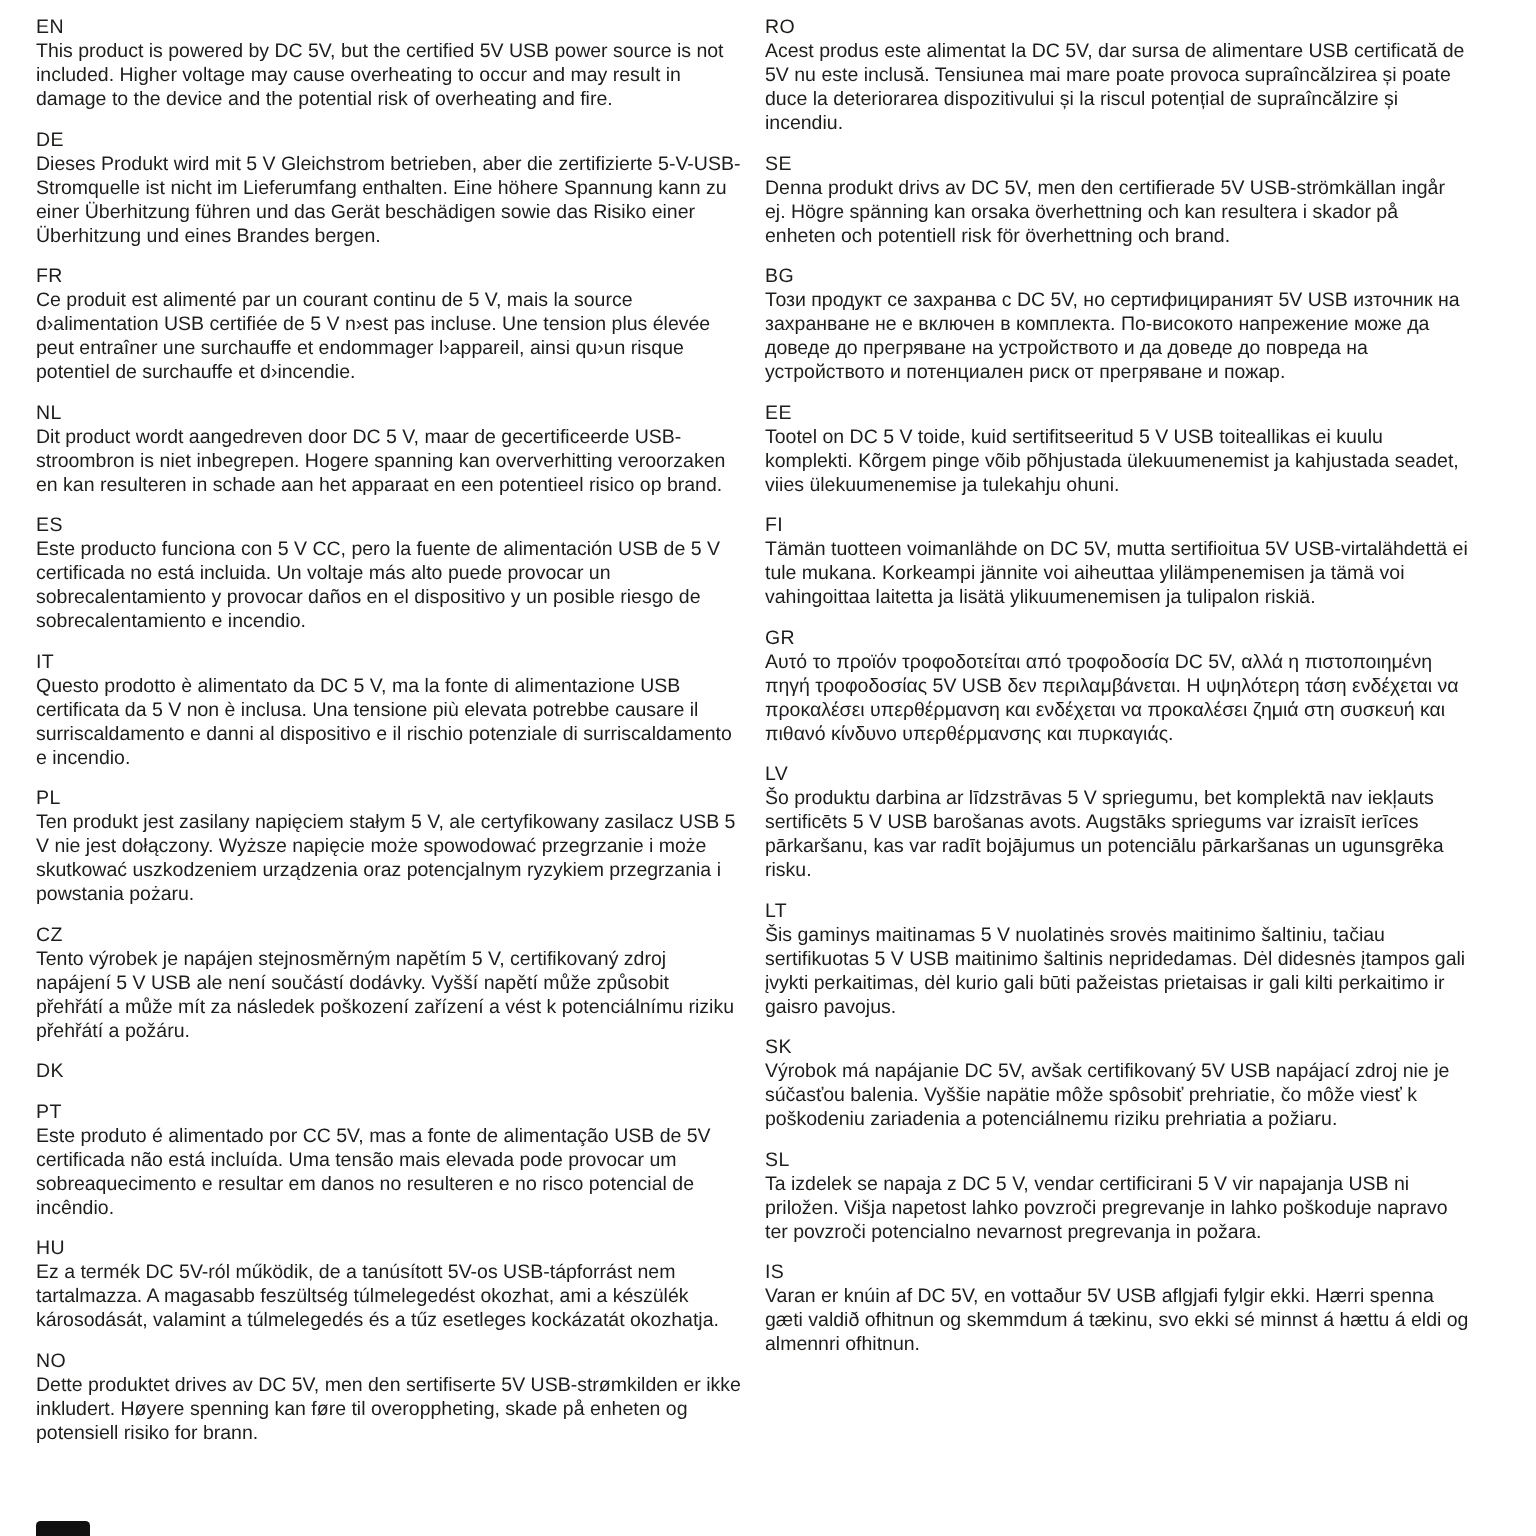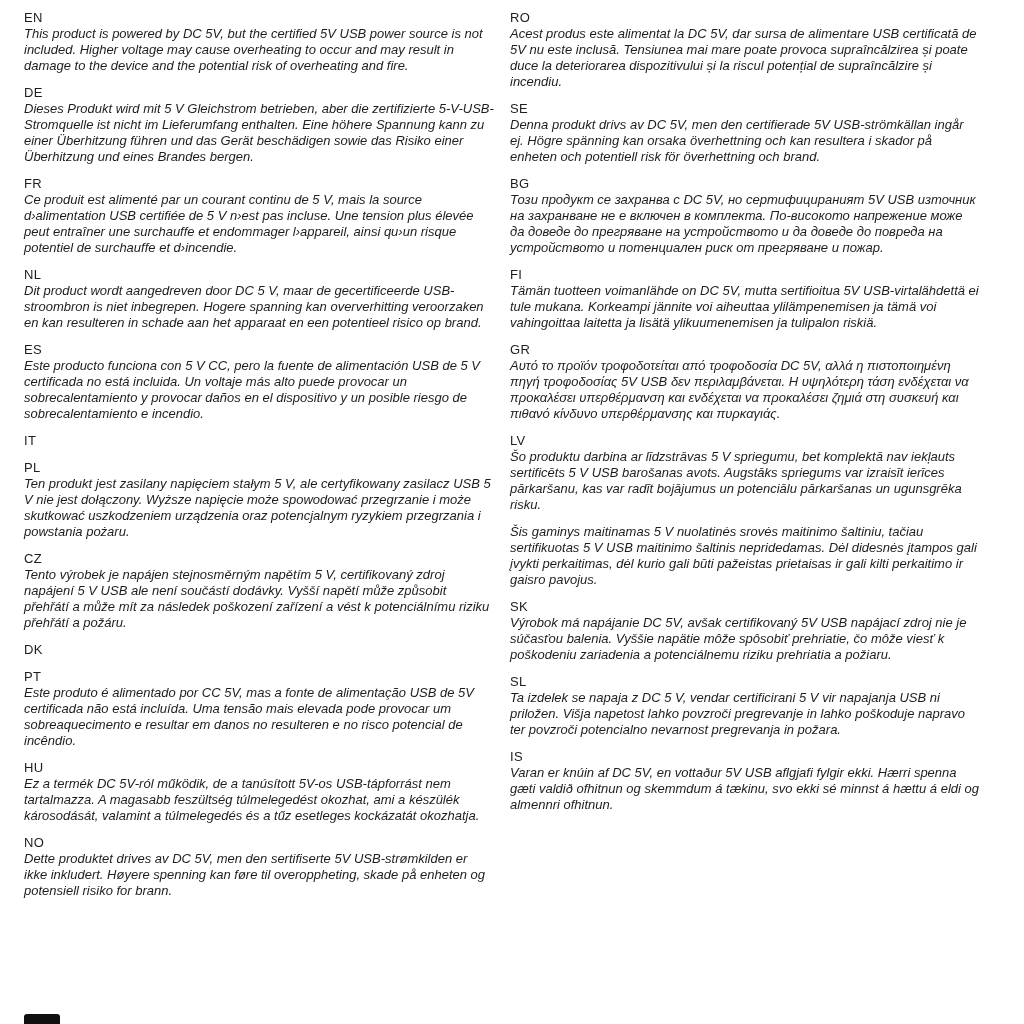--- a/index.html
+++ b/index.html
@@ -26,21 +26,20 @@
   .column { min-width: 0; }
   .lang-block { margin-bottom: 11px; }
   .lang-code {
     font-size: 13px;
     line-height: 16px;
     letter-spacing: 0.3px;
   }
   .lang-text {
     font-size: 13px;
     line-height: 16px;
-    font-style: italic;
   }
   .corner-mark {
     position: absolute;
     left: 24px;
     bottom: -4px;
     width: 36px;
     height: 14px;
     background: #101010;
     border-radius: 3px;
   }
@@ -65,20 +64,21 @@
       <div class="lang-block">
         <div class="lang-code">NL</div>
         <div class="lang-text">Dit product wordt aangedreven door DC 5 V, maar de gecertificeerde USB-stroombron is niet inbegrepen. Hogere spanning kan oververhitting veroorzaken en kan resulteren in schade aan het apparaat en een potentieel risico op brand.</div>
       </div>
       <div class="lang-block">
         <div class="lang-code">ES</div>
         <div class="lang-text">Este producto funciona con 5 V CC, pero la fuente de alimentación USB de 5 V certificada no está incluida. Un voltaje más alto puede provocar un sobrecalentamiento y provocar daños en el dispositivo y un posible riesgo de sobrecalentamiento e incendio.</div>
       </div>
       <div class="lang-block">
         <div class="lang-code">IT</div>
+        <div class="lang-text">Questo prodotto è alimentato da DC 5 V, ma la fonte di alimentazione USB certificata da 5 V non è inclusa. Una tensione più elevata potrebbe causare il surriscaldamento e danni al dispositivo e il rischio potenziale di surriscaldamento e incendio.</div>
       </div>
       <div class="lang-block">
         <div class="lang-code">PL</div>
         <div class="lang-text">Ten produkt jest zasilany napięciem stałym 5 V, ale certyfikowany zasilacz USB 5 V nie jest dołączony. Wyższe napięcie może spowodować przegrzanie i może skutkować uszkodzeniem urządzenia oraz potencjalnym ryzykiem przegrzania i powstania pożaru.</div>
       </div>
       <div class="lang-block">
         <div class="lang-code">CZ</div>
         <div class="lang-text">Tento výrobek je napájen stejnosměrným napětím 5 V, certifikovaný zdroj napájení 5 V USB ale není součástí dodávky. Vyšší napětí může způsobit přehřátí a může mít za následek poškození zařízení a vést k potenciálnímu riziku přehřátí a požáru.</div>
       </div>
       <div class="lang-block">
@@ -104,32 +104,37 @@
       </div>
       <div class="lang-block">
         <div class="lang-code">SE</div>
         <div class="lang-text">Denna produkt drivs av DC 5V, men den certifierade 5V USB-strömkällan ingår ej. Högre spänning kan orsaka överhettning och kan resultera i skador på enheten och potentiell risk för överhettning och brand.</div>
       </div>
       <div class="lang-block">
         <div class="lang-code">BG</div>
         <div class="lang-text">Този продукт се захранва с DC 5V, но сертифицираният 5V USB източник на захранване не е включен в комплекта. По-високото напрежение може да доведе до прегряване на устройството и да доведе до повреда на устройството и потенциален риск от прегряване и пожар.</div>
       </div>
       <div class="lang-block">
+        <div class="lang-code">EE</div>
+        <div class="lang-text">Tootel on DC 5 V toide, kuid sertifitseeritud 5 V USB toiteallikas ei kuulu komplekti. Kõrgem pinge võib põhjustada ülekuumenemist ja kahjustada seadet, viies ülekuumenemise ja tulekahju ohuni.</div>
+      </div>
+      <div class="lang-block">
         <div class="lang-code">FI</div>
         <div class="lang-text">Tämän tuotteen voimanlähde on DC 5V, mutta sertifioitua 5V USB-virtalähdettä ei tule mukana. Korkeampi jännite voi aiheuttaa ylilämpenemisen ja tämä voi vahingoittaa laitetta ja lisätä ylikuumenemisen ja tulipalon riskiä.</div>
       </div>
       <div class="lang-block">
         <div class="lang-code">GR</div>
         <div class="lang-text">Αυτό το προϊόν τροφοδοτείται από τροφοδοσία DC 5V, αλλά η πιστοποιημένη πηγή τροφοδοσίας 5V USB δεν περιλαμβάνεται. Η υψηλότερη τάση ενδέχεται να προκαλέσει υπερθέρμανση και ενδέχεται να προκαλέσει ζημιά στη συσκευή και πιθανό κίνδυνο υπερθέρμανσης και πυρκαγιάς.</div>
       </div>
       <div class="lang-block">
         <div class="lang-code">LV</div>
         <div class="lang-text">Šo produktu darbina ar līdzstrāvas 5 V spriegumu, bet komplektā nav iekļauts sertificēts 5 V USB barošanas avots. Augstāks spriegums var izraisīt ierīces pārkaršanu, kas var radīt bojājumus un potenciālu pārkaršanas un ugunsgrēka risku.</div>
       </div>
       <div class="lang-block">
+        <div class="lang-code">LT</div>
         <div class="lang-text">Šis gaminys maitinamas 5 V nuolatinės srovės maitinimo šaltiniu, tačiau sertifikuotas 5 V USB maitinimo šaltinis nepridedamas. Dėl didesnės įtampos gali įvykti perkaitimas, dėl kurio gali būti pažeistas prietaisas ir gali kilti perkaitimo ir gaisro pavojus.</div>
       </div>
       <div class="lang-block">
         <div class="lang-code">SK</div>
         <div class="lang-text">Výrobok má napájanie DC 5V, avšak certifikovaný 5V USB napájací zdroj nie je súčasťou balenia. Vyššie napätie môže spôsobiť prehriatie, čo môže viesť k poškodeniu zariadenia a potenciálnemu riziku prehriatia a požiaru.</div>
       </div>
       <div class="lang-block">
         <div class="lang-code">SL</div>
         <div class="lang-text">Ta izdelek se napaja z DC 5 V, vendar certificirani 5 V vir napajanja USB ni priložen. Višja napetost lahko povzroči pregrevanje in lahko poškoduje napravo ter povzroči potencialno nevarnost pregrevanja in požara.</div>
       </div>

